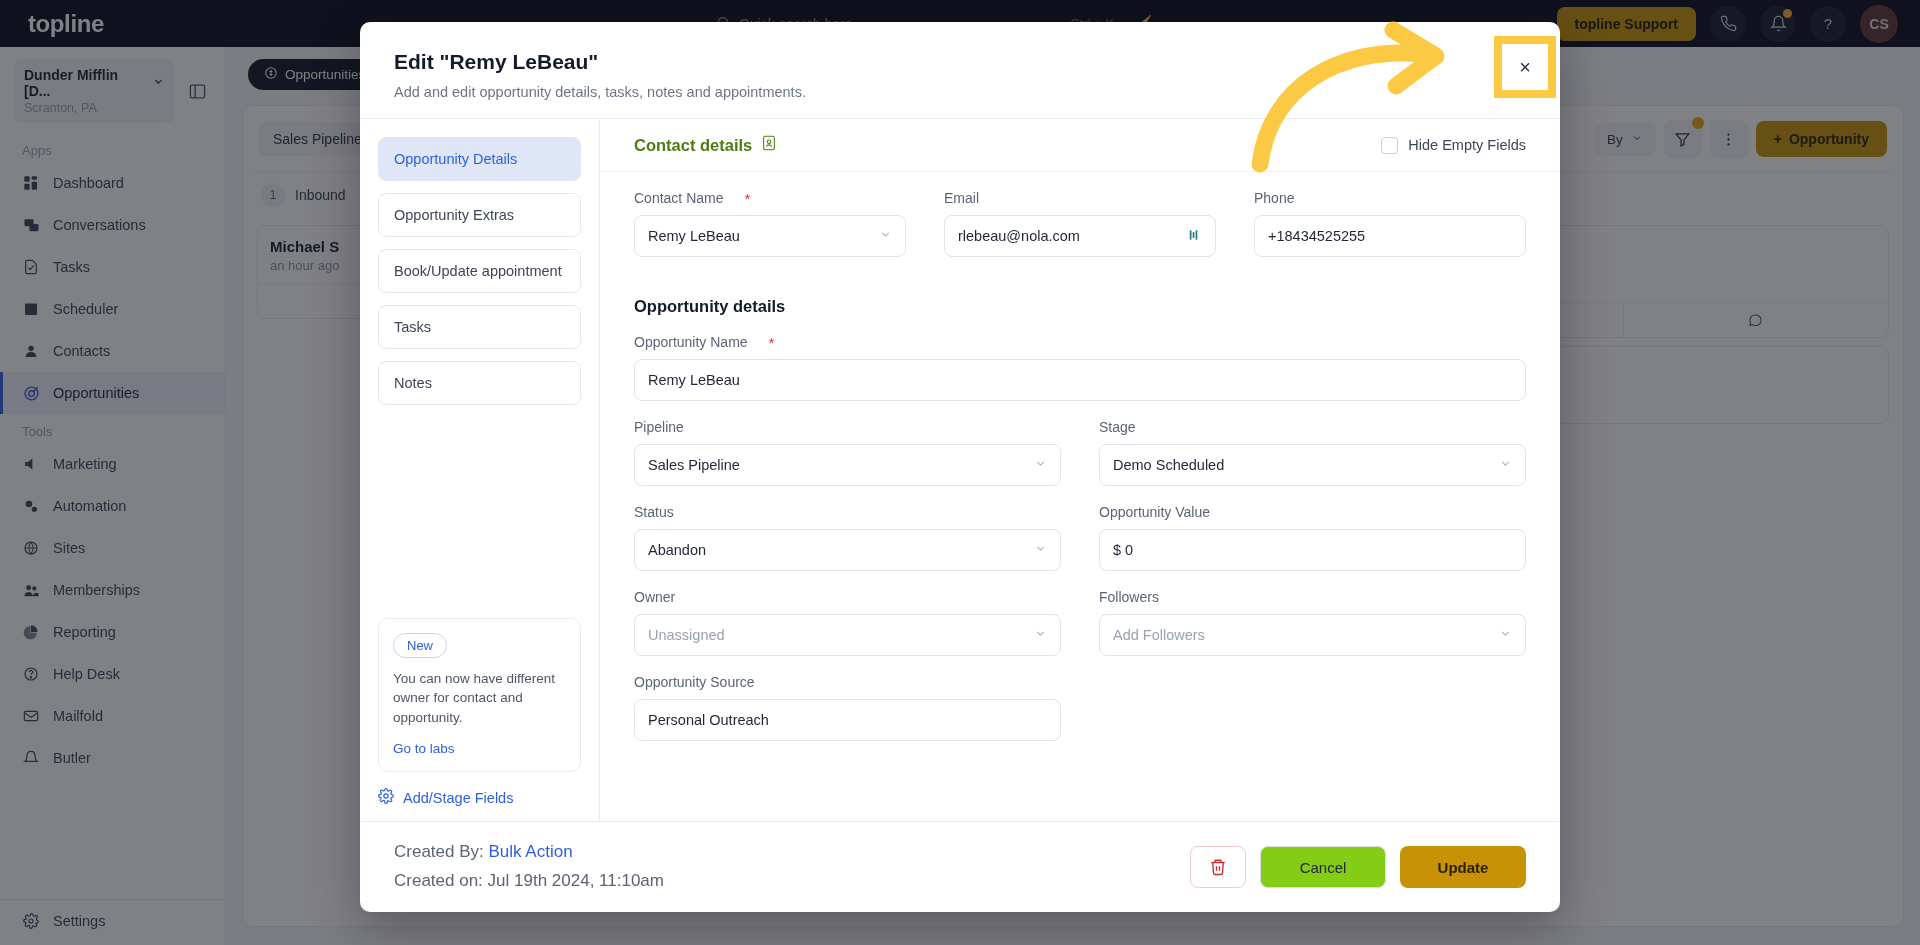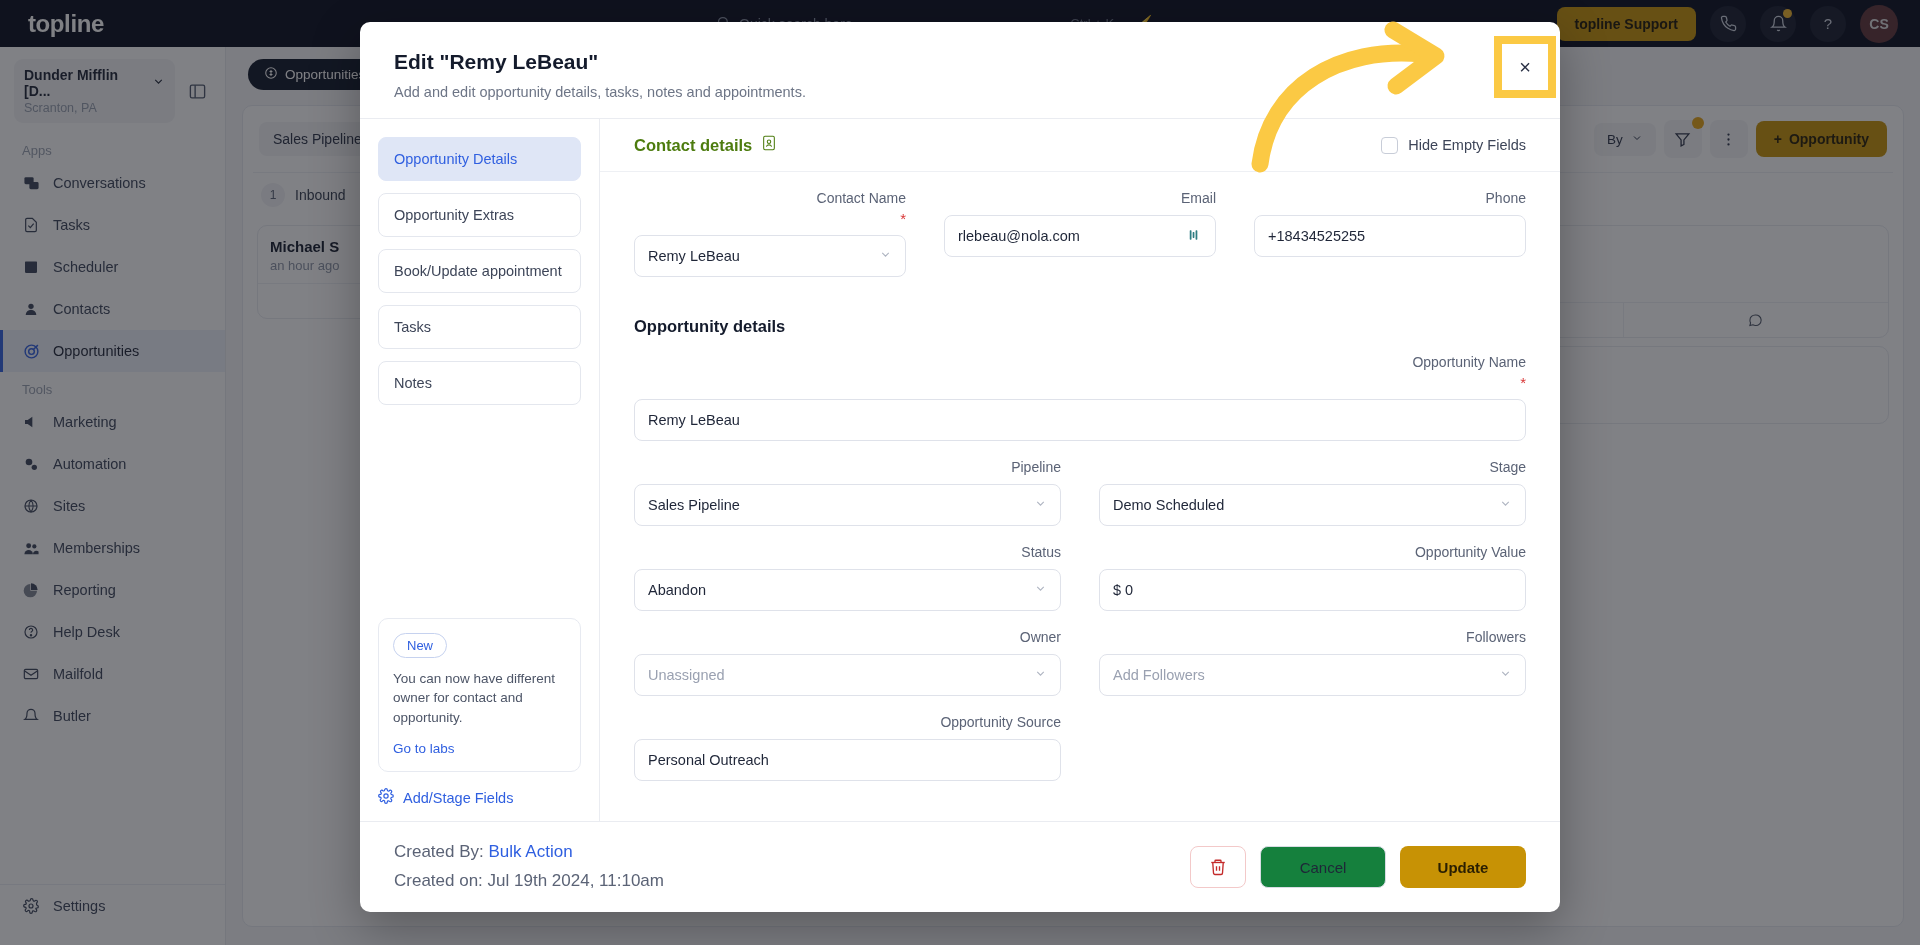--- a/index.html
+++ b/index.html
@@ -54,21 +54,21 @@
   .panel-toggle { width: 28px; height: 28px; color: #4c566b; display:flex; align-items:center; justify-content:center; cursor:pointer;}
   .sec-label { font-size: 13px; color: #9aa2b1; padding: 10px 0 4px 22px; }
   .nav-item {
     display: flex; align-items: center; gap: 13px; height: 42px; padding-left: 22px;
     font-size: 14.5px; color: #3b4459; cursor: pointer; position: relative;
   }
   .nav-item .ico { width: 18px; height: 18px; display:flex; align-items:center; justify-content:center; color:#3b4459; }
   .nav-item.active { background: #eef1fb; color: #1b2233; font-weight: 500; }
   .nav-item.active::before { content:""; position:absolute; left:0; top:0; bottom:0; width:3px; background:#2f5fe0; }
   .nav-item.active .ico { color: #2f5fe0; }
-  .sidebar-bottom { position: absolute; bottom: 18px; left: 0; right: 0; border-top: 1px solid #eceef3; }
+  .sidebar-bottom { position: absolute; bottom: 3px; left: 0; right: 0; border-top: 1px solid #eceef3; }
 
   .content { position: absolute; top: 47px; left: 226px; right: 0; bottom: 0; background: #f6f7f9; }
   .tabs-row { display: flex; align-items: center; gap: 10px; padding: 12px 22px 0 22px; }
   .pill-tab {
     background: #0d1426; color: #fff; border-radius: 18px; padding: 7px 16px;
     font-size: 13.5px; display: flex; align-items: center; gap: 7px; cursor: pointer;
   }
   .board-card {
     position: absolute; top: 58px; left: 16px; right: 16px; bottom: 18px;
     background: #fff; border: 1px solid #e7e9ef; border-radius: 10px;
@@ -141,40 +141,40 @@
   .m-right { flex: 1; min-width: 0; display: flex; flex-direction: column; }
   .cd-head { display:flex; align-items:center; padding: 16px 34px; border-bottom:1px solid #eef0f4;}
   .cd-title { font-size: 16.5px; font-weight: 600; color:#4d7c0f; display:flex; align-items:center; gap:9px;}
   .hide-empty { margin-left:auto; display:flex; align-items:center; gap:10px; font-size:14.5px; color:#3d4558; cursor:pointer;}
   .chk { width:17px; height:17px; border:1px solid #c8cdd8; border-radius:4px; background:#fff;}
   .m-scroll { flex:1; overflow:hidden; padding: 18px 34px 0 34px; }
   .sec-title { font-size: 16.5px; font-weight:600; color:#141b2c; margin: 22px 0 18px 0;}
   .grid3 { display:grid; grid-template-columns: 1fr 1fr 1fr; gap: 0 38px; }
   .grid2 { display:grid; grid-template-columns: 1fr 1fr; gap: 0 38px; }
   .fld { margin-bottom: 18px; }
-  .fl { font-size: 14px; color: #5b6376; margin-bottom: 9px; display:flex; gap:5px; align-items:flex-end;flex-direction:column;}
+  .fl { font-size: 14px; color: #5b6376; margin-bottom: 9px; display:flex; gap:21px; align-items:flex-end;}
   .req { color: #d93636; font-size: 15px; line-height: 1; }
   .inp {
     border:1px solid #dfe2ea; border-radius:8px; height:42px; display:flex; align-items:center;
     padding: 0 13px; font-size:14.5px; color:#1f2638; background:#fff; cursor:text;
   }
   .inp.sel { cursor:pointer; }
   .inp .ph { color:#9aa1b1; }
   .inp .chev { margin-left:auto; color:#aeb4c1; }
   .inp .mail-ic { margin-left:auto; color:#2e7d82; }
 
   .m-foot {
     border-top:1px solid #eaecf1; padding: 16px 34px; display:flex; align-items:center;
   }
   .created { font-size: 17px; color:#5b6376; line-height:1.7; }
   .created a { color:#2f5fe0; text-decoration:none; }
   .foot-btns { margin-left:auto; display:flex; align-items:center; gap:14px; }
   .del-btn { width:56px; height:42px; border:1px solid #f3c9c9; border-radius:8px; background:#fff;
     display:flex;align-items:center;justify-content:center; color:#c42b2b; cursor:pointer;}
-  .cancel-btn { width:126px; height:42px; border:1px solid #d8dce4; border-radius:8px; background:#15803d;
+  .cancel-btn { width:126px; height:42px; border:1px solid #d8dce4; border-radius:8px; background:#84cc16;
     font-size:15px; color:#1f2638; cursor:pointer;}
   .update-btn { width:126px; height:42px; border:none; border-radius:8px; background:#c79205;
     font-size:15px; color:#2a1f02; font-weight:600; cursor:pointer;}
 
   
   .anno-close {
     position:absolute; left:1494px; top:36px; width:62px; height:62px;
     background:#fbc944; display:flex; align-items:center; justify-content:center;
   }
   .anno-close .inner { width:46px; height:46px; background:#fff; display:flex; align-items:center;
@@ -238,20 +238,31 @@
       <div class="panel-toggle">
         <svg width="19" height="19" viewBox="0 0 24 24" fill="none" stroke="currentColor" stroke-width="1.7">
           <rect x="3" y="4" width="18" height="16" rx="2"></rect>
             <line x1="9" y1="4" x2="9" y2="20"></line>
           </svg>
       </div>
     </div>
 
     <div class="sec-label">Apps</div>
 
+    <div class="nav-item">
+      <span class="ico">
+        <svg width="16" height="16" viewBox="0 0 24 24" fill="currentColor">
+            <rect x="2" y="2" width="8" height="8" rx="1.5"></rect>
+            <rect x="13" y="2" width="8" height="5" rx="1.5"></rect>
+            <rect x="2" y="13" width="8" height="9" rx="1.5"></rect>
+            <rect x="13" y="10" width="8" height="12" rx="1.5"></rect>
+          </svg>
+      </span>
+      <span>Dashboard</span>
+    </div>
     <div class="nav-item">
       <span class="ico">
         <svg width="17" height="17" viewBox="0 0 24 24" fill="currentColor">
             <rect x="2" y="3" width="13" height="10" rx="2"></rect>
             <rect x="9" y="10" width="13" height="10" rx="2"></rect>
           </svg>
       </span>
       <span>Conversations</span>
     </div>
     <div class="nav-item">

